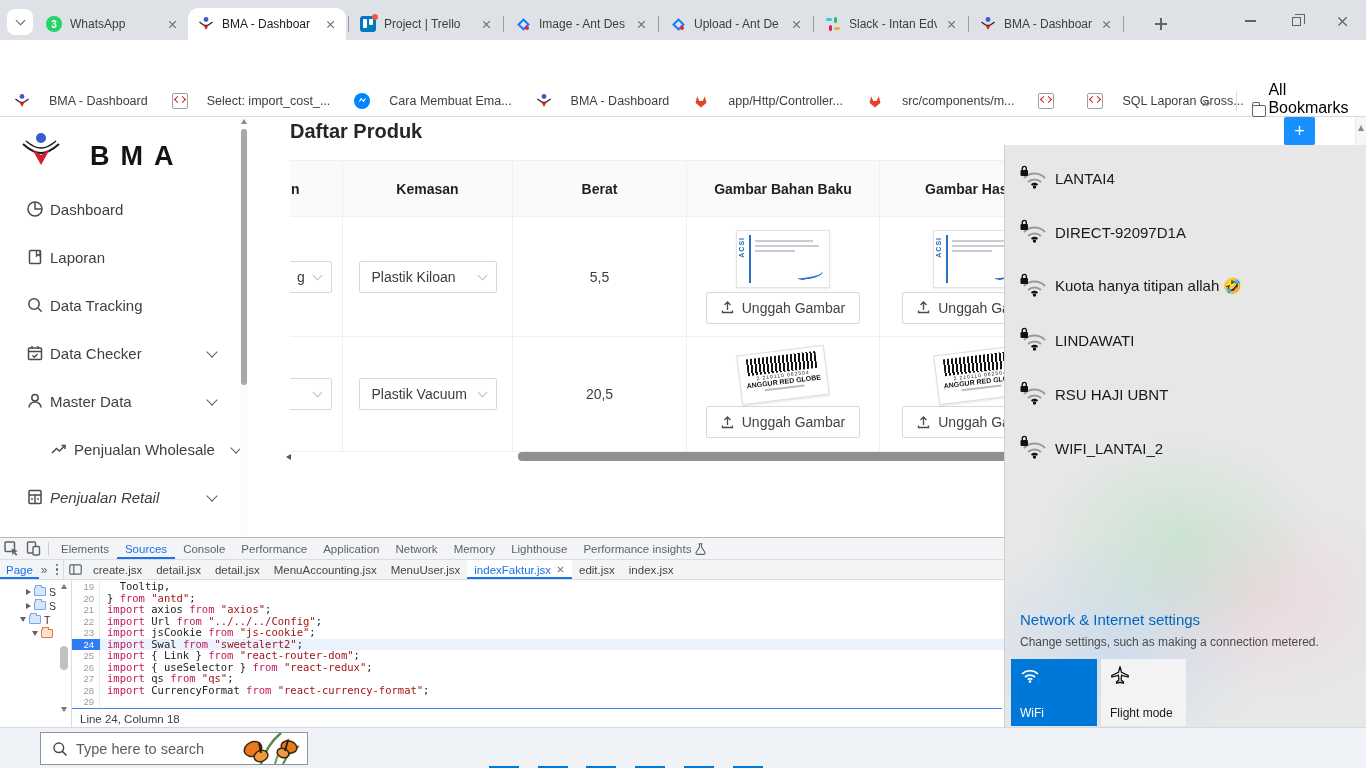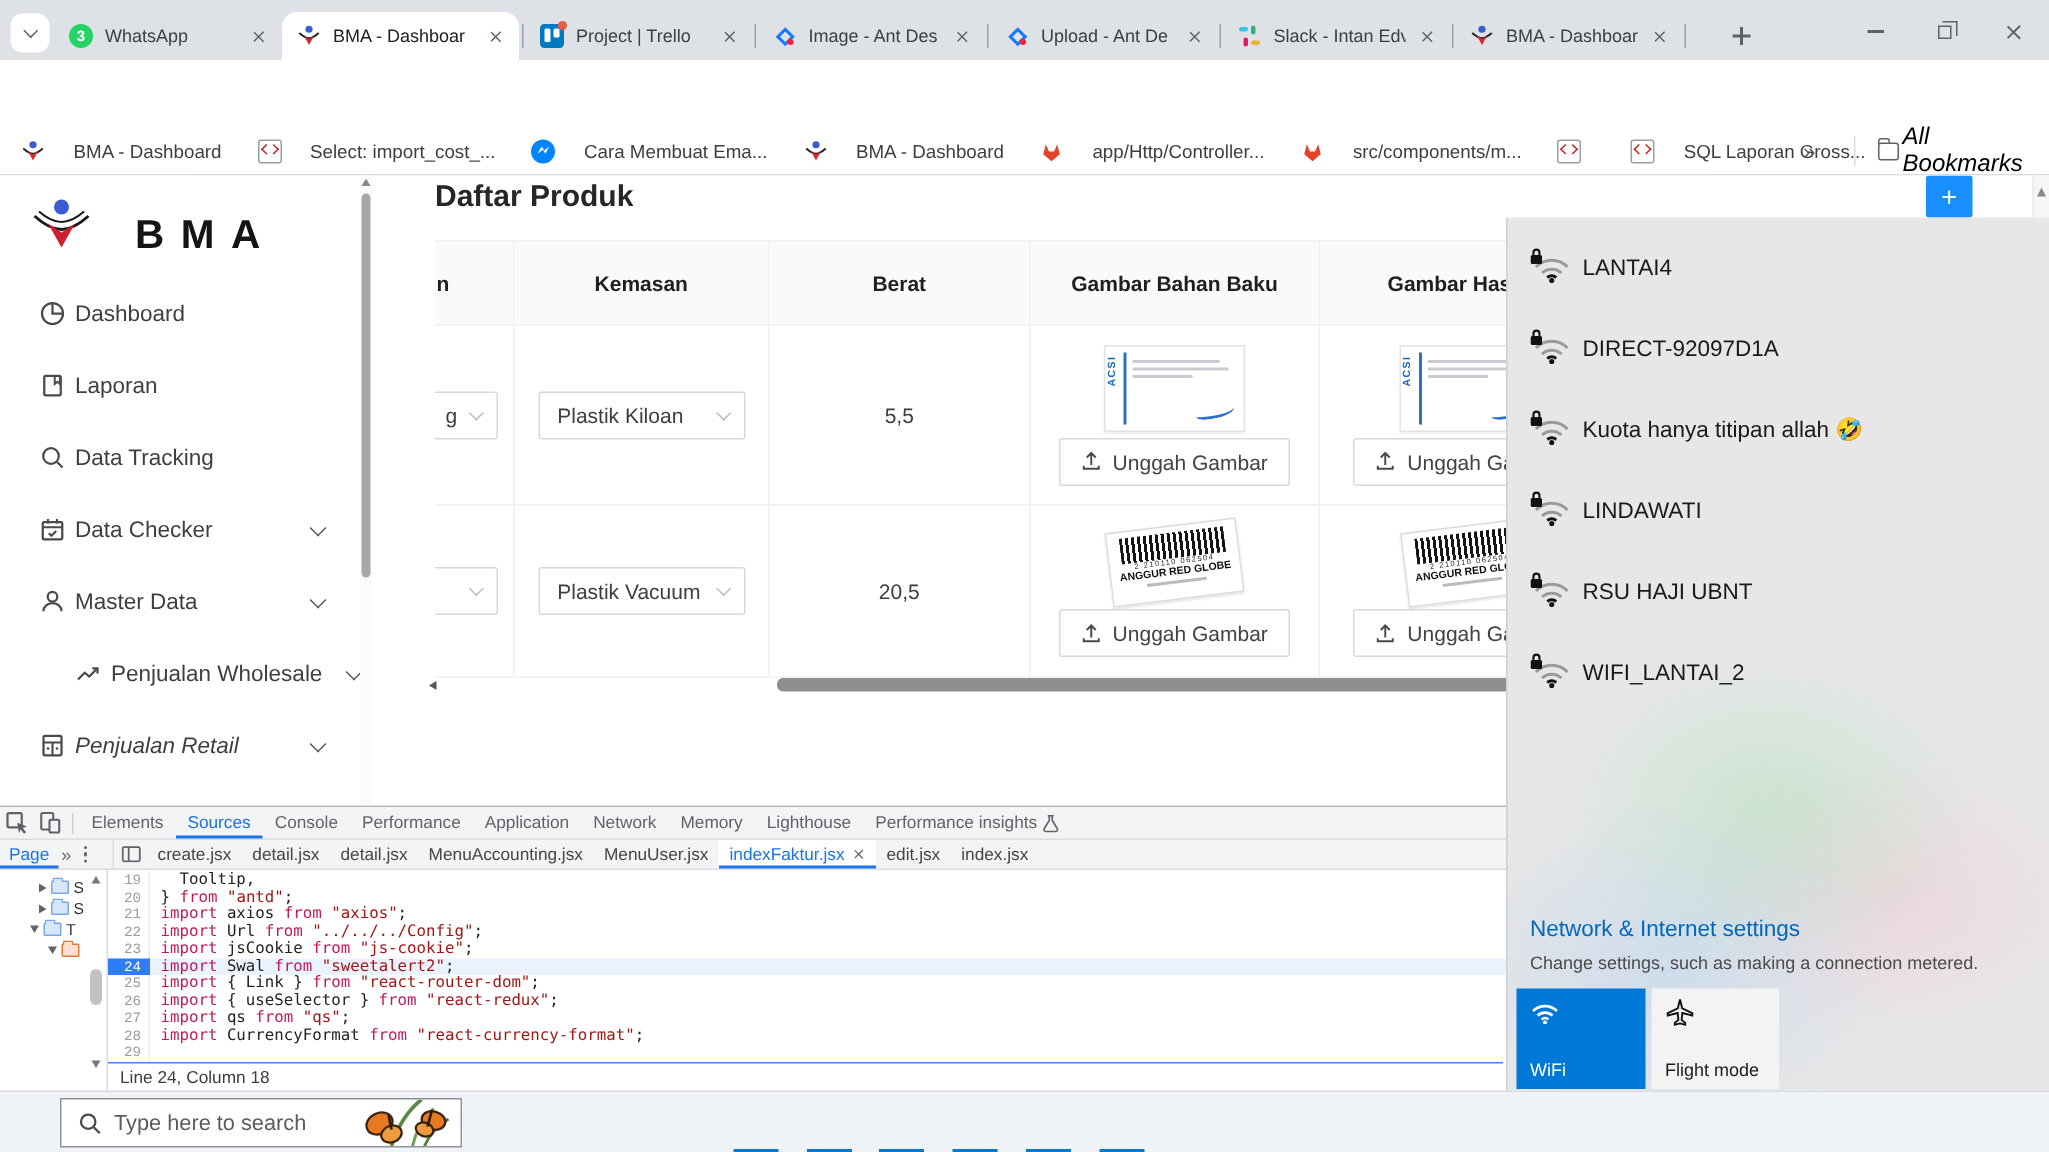--- a/index.html
+++ b/index.html
@@ -62,21 +62,21 @@
   .bm{display:flex;align-items:center;gap:19px;margin-right:24px;}
   .bm .lbl{font-size:12.5px;color:#3c4043;white-space:nowrap;}
   .bmicon{width:16px;height:16px;position:relative;flex:none;}
   .bm-msgr{background:#0084ff;border-radius:50%;}
   .bm-msgr:before{content:"";position:absolute;left:4px;top:5px;width:8px;height:5px;background:#fff;clip-path:polygon(0 100%,35% 0,55% 55%,100% 0,65% 100%,45% 45%);}
   .bm-page{border:1.4px solid #9aa0a6;background:#fff;border-radius:2px;}
   .bm-page:before{content:"";position:absolute;left:2px;top:3px;width:4px;height:4px;border-left:1.4px solid #c5221f;border-bottom:1.4px solid #c5221f;transform:rotate(45deg);}
   .bm-page:after{content:"";position:absolute;right:2px;top:3px;width:4px;height:4px;border-right:1.4px solid #c5221f;border-top:1.4px solid #c5221f;transform:rotate(45deg);}
   .bm-more{position:absolute;left:1202px;top:0;height:32px;display:flex;align-items:center;font-size:15px;color:#5f6368;}
   .bm-div{position:absolute;left:1236px;top:6px;width:1px;height:20px;background:#dadce0;}
-  .bm-all{position:absolute;left:1252px;top:0;height:32px;display:flex;align-items:center;gap:2px;font-style:italic;}
+  .bm-all{position:absolute;left:1252px;top:0;height:32px;display:flex;align-items:flex-end;gap:2px;}
   .folder-ic{width:15px;height:12px;border:1.5px solid #5f6368;border-radius:2px;position:relative;}
   .folder-ic:before{content:"";position:absolute;left:-1.5px;top:-4px;width:6px;height:3px;border:1.5px solid #5f6368;border-bottom:none;border-radius:2px 2px 0 0;}
 
   
   .page{position:absolute;left:0;top:117px;width:1366px;height:420px;background:#fff;overflow:hidden;}
   .sidebar{position:absolute;left:0;top:0;width:248px;height:420px;background:#fff;border-right:1px solid #ededed;}
   .brand{position:absolute;left:90px;top:24px;font-size:27px;font-weight:bold;letter-spacing:11px;color:#141414;}
   .mitem{position:absolute;left:0;width:240px;height:44px;display:flex;align-items:center;cursor:pointer;}
   .mitem .micon{position:absolute;left:26px;width:18px;height:18px;}
   .mitem .mlbl{position:absolute;left:50px;font-size:15px;color:#3f3f3f;}
@@ -117,21 +117,21 @@
   
   .devtools{position:absolute;left:0;top:537px;width:1366px;height:190px;background:#fff;border-top:1px solid #b9b9b9;}
   .dtbar{position:absolute;left:0;top:0;width:1366px;height:22px;background:#f3f4f6;border-bottom:1px solid #dadce0;display:flex;align-items:center;}
   .dtbar2{position:absolute;left:0;top:22px;width:1366px;height:20px;background:#f3f4f6;border-bottom:1px solid #dadce0;display:flex;align-items:center;}
   .dticon{width:22px;height:18px;display:flex;align-items:center;justify-content:center;flex:none;}
   .dtdiv{width:1px;height:14px;background:#d0d0d0;margin:0 4px;flex:none;}
   .dttab{font-size:11.5px;color:#5f6368;padding:0 8px;height:21px;display:flex;align-items:center;white-space:nowrap;}
   .dttab.active{color:#1a73e8;box-shadow:inset 0 -2px 0 #1a73e8;}
   .ftab{font-size:11.5px;color:#454545;padding:0 7px;height:19px;display:flex;align-items:center;gap:5px;white-space:nowrap;}
   .ftab.active{color:#1a73e8;background:#fff;box-shadow:inset 0 -2px 0 #1a73e8;}
-  .panehdr{width:76px;height:20px;border-right:1px solid #dadce0;display:flex;align-items:center;flex:none;}
+  .panehdr{width:64px;height:20px;border-right:1px solid #dadce0;display:flex;align-items:center;flex:none;}
   .ptab{font-size:11.5px;color:#1a73e8;box-shadow:inset 0 -2px 0 #1a73e8;height:19px;display:flex;align-items:center;padding:0 6px;}
   .pmore{font-size:12px;color:#5f6368;margin-left:2px;}
   .mini-kebab{margin-left:8px;display:flex;flex-direction:column;gap:2px;}
   .mini-kebab i{width:2.5px;height:2.5px;border-radius:50%;background:#5f6368;}
   .pane{position:absolute;left:0;top:42px;width:72px;height:148px;background:#fff;border-right:1px solid #dadce0;}
   .trow{position:absolute;left:0;width:72px;height:13px;display:flex;align-items:center;font-size:10.5px;color:#333;}
   .tarrow{width:0;height:0;flex:none;}
   .tarrow.r{border-top:3.5px solid transparent;border-bottom:3.5px solid transparent;border-left:5px solid #5f6368;}
   .tarrow.d{border-left:3.5px solid transparent;border-right:3.5px solid transparent;border-top:5px solid #5f6368;}
   .fold{width:12px;height:9px;border-radius:1px;position:relative;margin:0 3px;flex:none;}
@@ -141,21 +141,21 @@
   .pane-vscroll{position:absolute;left:59px;top:2px;width:11px;height:132px;}
   .pv-up{position:absolute;left:2px;top:2px;width:0;height:0;border-left:3.5px solid transparent;border-right:3.5px solid transparent;border-bottom:5px solid #777;}
   .pv-dn{position:absolute;left:2px;bottom:2px;width:0;height:0;border-left:3.5px solid transparent;border-right:3.5px solid transparent;border-top:5px solid #777;}
   .pv-th{position:absolute;left:1px;top:64px;width:8px;height:24px;background:#c2c2c2;border-radius:4px;}
   .pane-hscroll{position:absolute;left:0;top:174px;width:72px;height:10px;}
   .ph-l{position:absolute;left:3px;top:2px;width:0;height:0;border-top:3.5px solid transparent;border-bottom:3.5px solid transparent;border-right:5px solid #777;}
   .ph-r{position:absolute;left:56px;top:2px;width:0;height:0;border-top:3.5px solid transparent;border-bottom:3.5px solid transparent;border-left:5px solid #777;}
   .ph-th{position:absolute;left:12px;top:1px;width:24px;height:7px;background:#c2c2c2;border-radius:3px;}
   .code{position:absolute;left:72px;top:43px;width:940px;}
   .cl{height:11.5px;display:flex;align-items:center;}
-  .lnc{width:28px;flex:none;text-align:right;padding-right:5px;font-family:Liberation Mono, monospace;font-size:9.5px;color:#9b9b9b;border-right:1px solid #ececec;margin-right:7px;height:11.5px;line-height:11.5px;}
+  .lnc{width:28px;flex:none;text-align:right;padding-right:5px;font-family:Liberation Sans, sans-serif;font-size:9.5px;color:#9b9b9b;border-right:1px solid #ececec;margin-right:7px;height:11.5px;line-height:11.5px;}
   .tk{white-space:pre;font-family:"DejaVu Sans Mono",monospace;font-size:10.5px;line-height:11.5px;}
   .kw{color:#c2185b;}.str{color:#a31515;}.pl{color:#202124;}
   .cl.hl{background:#eaf2fe;}
   .cl.hl .lnc{background:#2e7cf6;color:#fff;border-right-color:#2e7cf6;}
   .dtstatus{position:absolute;left:72px;top:170px;width:930px;height:20px;border-top:1px solid #3b82f6;display:flex;align-items:center;font-size:11.5px;color:#3c4043;padding-left:8px;background:#fff;}
 
   
   .wifi{position:absolute;left:1004px;top:145px;width:362px;height:582px;z-index:40;border-left:1px solid #cfcfcf;
     background:
       radial-gradient(200px 150px at 48% 68%, rgba(150,220,170,.35), transparent 70%),

